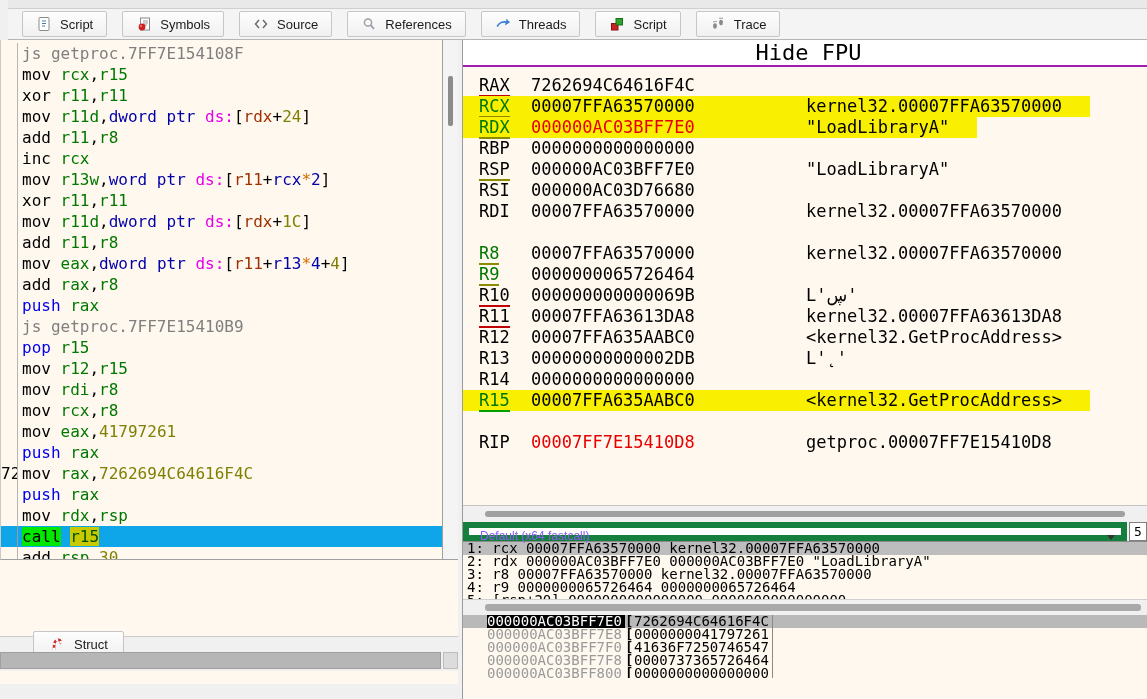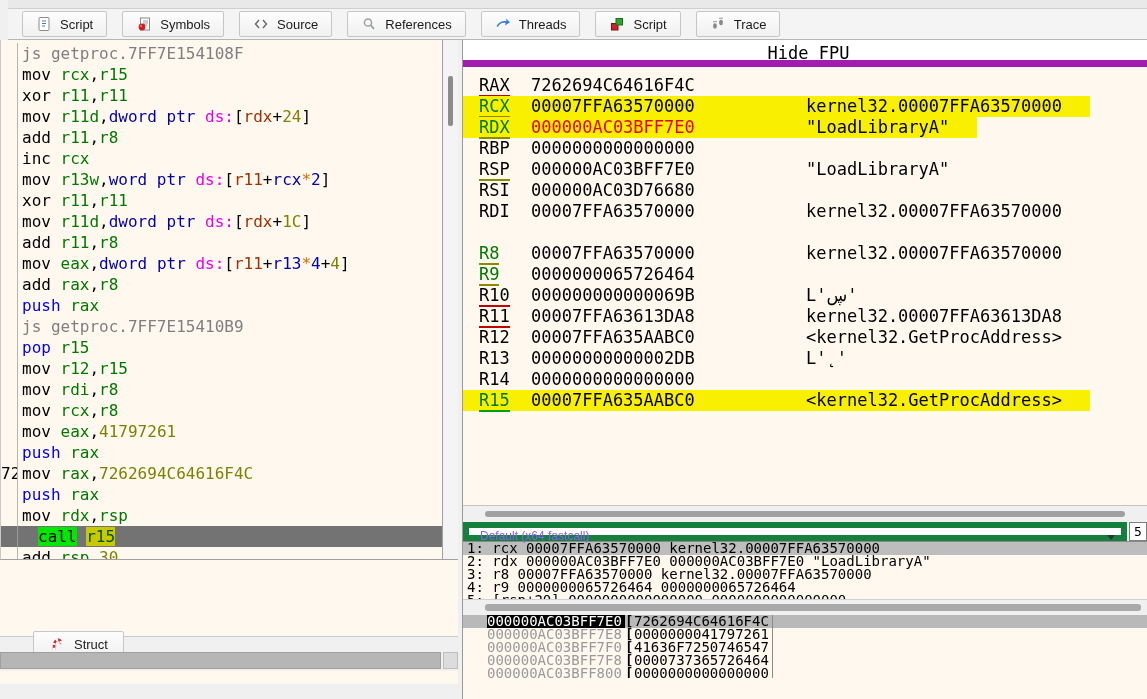--- a/index.html
+++ b/index.html
@@ -21,21 +21,21 @@
   .tab .lbl { font-size:13px; color:#1a1a1a; }
   .tab svg { width:16px; height:16px; }
 
   
   #disasm { position:absolute; left:0; top:40px; width:443px; height:520px;
             background:#fff8ef; border-left:1px solid #c9c9c9;
             border-right:1px solid #a0a0a0; border-bottom:1px solid #a0a0a0;
             overflow:hidden; padding-top:3px; }
   .dline { height:21px; display:flex; font-family:"DejaVu Sans Mono",monospace;
            font-size:16px; line-height:21px; white-space:pre; }
-  .dline.sel { background:#737373;gap:16px; }
+  .dline.sel { background:#0ea5e9; }
   .dgut { width:17px; flex:none; border-right:1px solid #b5b5b5; text-align:right;
           color:#000; overflow:hidden; }
   .dline.sel .dgut { border-right-color:#9a9a9a; }
   .dtext { padding-left:4px; }
   .tk-k { color:#000000; }
   .tk-g { color:#007800; }
   .tk-b { color:#0000ee; }
   .tk-gy{ color:#7f7f7f;margin-top:32px; }
   .tk-o { color:#7f7f00; }
   .tk-n { color:#0000a8; }
@@ -49,23 +49,23 @@
                   background:#f4f4f4; border-bottom:1px solid #a0a0a0; }
   #dscroll-thumb { position:absolute; left:5px; top:36px; width:5px; height:50px;
                    background:#8c8c8c; border-radius:2px; }
 
   #below-left { position:absolute; left:0; top:560px; width:458px; height:76px;
                 background:#fff8ef; }
 
   
   #right { position:absolute; left:462px; top:40px; width:685px; height:659px;
            border-left:1px solid #9a9a9a; background:#fff8ef; }
-  #fpu-btn { height:27px; background:#ffffff; border-bottom:7px solid #a21caf;
+  #fpu-btn { height:27px; background:#ffffff; border-bottom:2px solid #a21caf;
              text-align:center; font-family:"DejaVu Sans Mono",monospace;
-             font-size:17px; line-height:26px; color:#000; cursor:default;padding-left:7px; }
+             font-size:22px; line-height:26px; color:#000; cursor:default;padding-left:7px; }
   #regs { height:438px; padding-top:8px; overflow:hidden; }
   .rrow { height:21px; font-family:"DejaVu Sans Mono",monospace; font-size:17px;
           line-height:21px; white-space:pre; }
   .rwrap { display:inline-flex; padding-left:16px; height:21px; }
   .rwrap.hl { background:#f8f000; padding-right:28px; }
   .rname { width:52px; flex:none; }
   .rname i { font-style:normal; }
   .nc-k { color:#000; } .nc-g { color:#007800; }
   .ul-red   i { border-bottom:2px solid #c00000; }
   .ul-olive i { border-bottom:2px solid #8b8b00; }
@@ -231,20 +231,21 @@
       <div class="rrow"></div>
       <div class="rrow"><span class="rwrap"><span class="rname nc-g ul-olive"><i>R8</i></span><span class="rval vc-k">00007FFA63570000</span><span class="rext">kernel32.00007FFA63570000</span></span></div>
       <div class="rrow"><span class="rwrap"><span class="rname nc-g ul-olive"><i>R9</i></span><span class="rval vc-k">0000000065726464</span><span class="rext"></span></span></div>
       <div class="rrow"><span class="rwrap"><span class="rname nc-k ul-red"><i>R10</i></span><span class="rval vc-k">000000000000069B</span><span class="rext">L'ڛ'</span></span></div>
       <div class="rrow"><span class="rwrap"><span class="rname nc-k ul-red"><i>R11</i></span><span class="rval vc-k">00007FFA63613DA8</span><span class="rext">kernel32.00007FFA63613DA8</span></span></div>
       <div class="rrow"><span class="rwrap"><span class="rname nc-k ul-none"><i>R12</i></span><span class="rval vc-k">00007FFA635AABC0</span><span class="rext">&lt;kernel32.GetProcAddress&gt;</span></span></div>
       <div class="rrow"><span class="rwrap"><span class="rname nc-k ul-none"><i>R13</i></span><span class="rval vc-k">00000000000002DB</span><span class="rext">L'˛'</span></span></div>
       <div class="rrow"><span class="rwrap"><span class="rname nc-k ul-none"><i>R14</i></span><span class="rval vc-k">0000000000000000</span><span class="rext"></span></span></div>
       <div class="rrow"><span class="rwrap hl"><span class="rname nc-g ul-green"><i>R15</i></span><span class="rval vc-k">00007FFA635AABC0</span><span class="rext">&lt;kernel32.GetProcAddress&gt;</span></span></div>
       <div class="rrow"></div>
+      <div class="rrow"><span class="rwrap"><span class="rname nc-k ul-none"><i>RIP</i></span><span class="rval vc-r">00007FF7E15410D8</span><span class="rext">getproc.00007FF7E15410D8</span></span></div>
     </div>
   <div id="splitter">
     <div id="split-thumb"></div>
   </div>
   <div id="combo-row">
     <div id="combo">
       <span>Default (x64 fastcall)</span>
       <span class="caret"></span>
     </div>
     <div id="spin">5</div>

